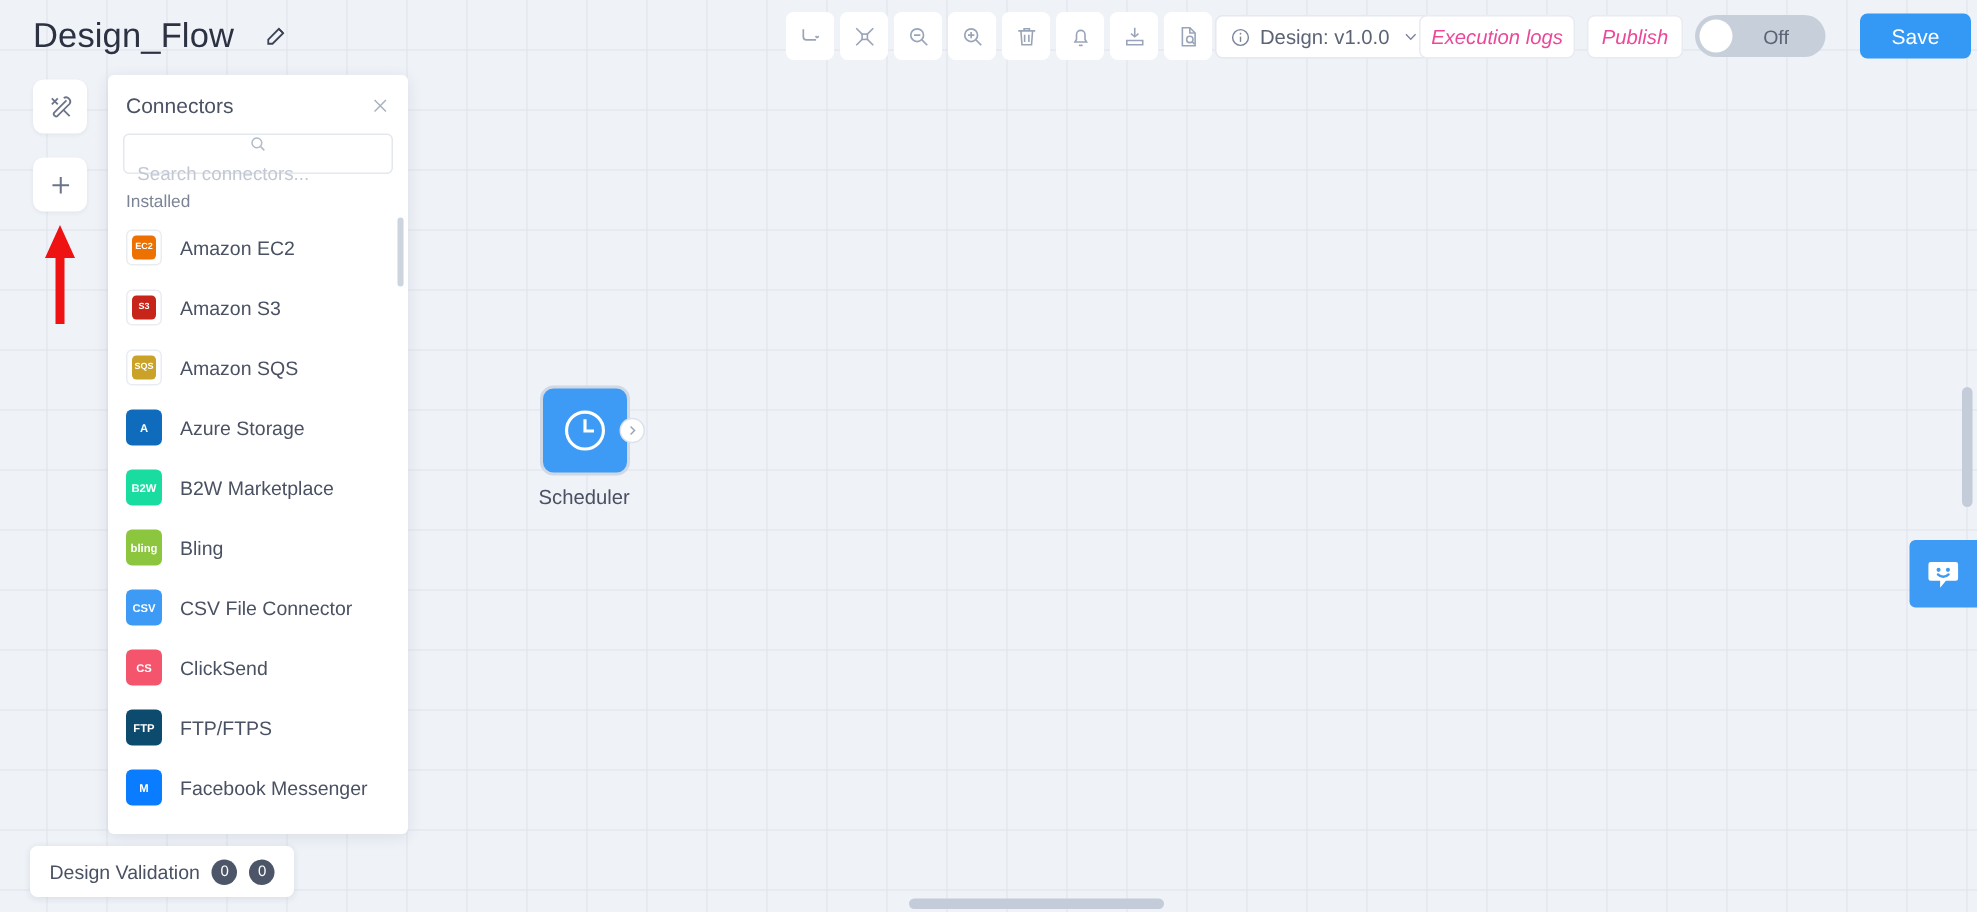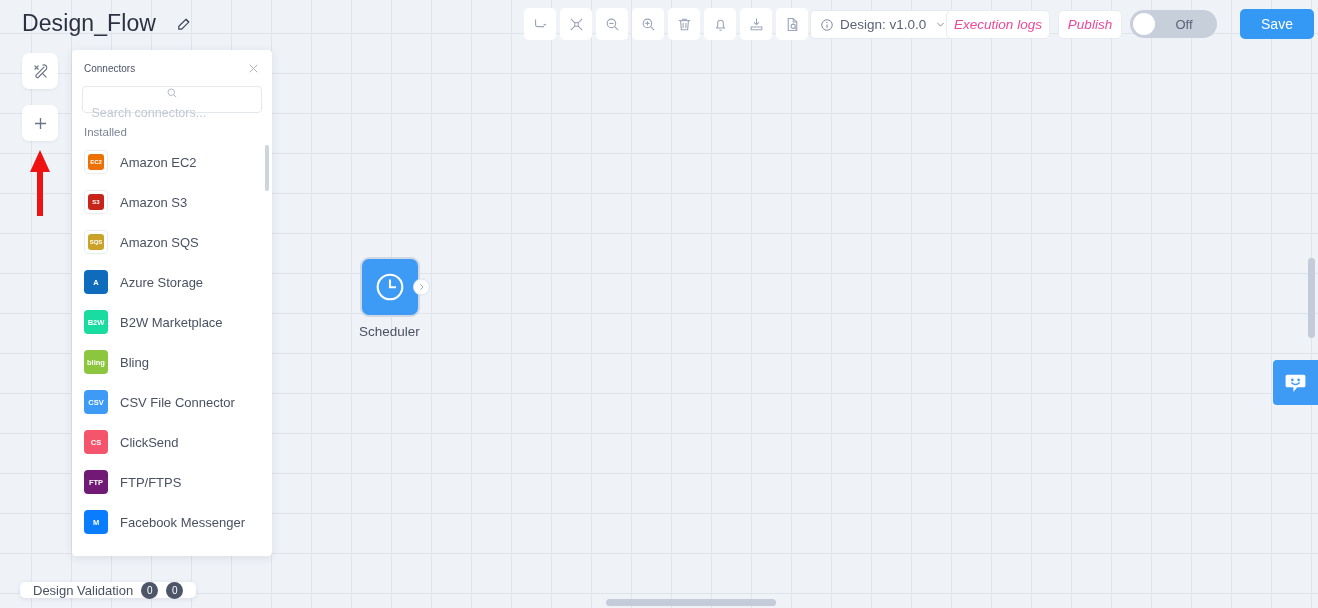--- a/index.html
+++ b/index.html
@@ -97,21 +97,21 @@
   #panel {
     position: absolute; left: 72px; top: 50px; width: 200px; height: 506px;
     background: #fff; border-radius: 4px;
     box-shadow: 0 2px 10px rgba(40,55,85,.10);
     overflow: hidden;
   }
   #panel-head {
     display: flex; align-items: center; justify-content: space-between;
     padding: 12px 12px 0 12px;
   }
-  #panel-title { font-size: 10px; color: #4b5263; }
+  #panel-title { font-size: 14px; color: #4b5263; }
   #panel-close { width: 13px; height: 13px; color: #a8b0be; cursor: pointer; }
 
   #search-wrap {
     margin: 11px 10px 0 10px; height: 27px;
     border: 1px solid #e3e7ee; border-radius: 4px;
     display: flex; align-items: center; gap: 7px; padding: 0 8px; flex-direction: column;
   }
   #search-wrap svg { width: 12px; height: 12px; color: #b3bac7; flex: none; }
   #search-input {
     border: none; outline: none; flex: 1; font-size: 12.5px;
@@ -158,21 +158,21 @@
   }
   #node-handle svg { width: 9px; height: 9px; color: #9aa4b8; }
   #node-label {
     margin-top: 7px; text-align: center; font-size: 13.5px; color: #4a5162;
     width: 60px; white-space: nowrap; margin-left: -1px;
   }
 
   
   #validation {
     position: absolute; left: 20px; bottom: 10px;
-    height: 16px; padding: 0 13px; background: #fff; border-radius: 5px;
+    height: 34px; padding: 0 13px; background: #fff; border-radius: 5px;
     display: flex; align-items: center; gap: 8px;
     box-shadow: 0 1px 5px rgba(40,55,85,.10); cursor: pointer;
   }
   #validation .vlabel { font-size: 13px; color: #4a5162; }
   .badge {
     width: 17px; height: 17px; border-radius: 50%; background: #4d5669;
     color: #fff; font-size: 10px;
     display: flex; align-items: center; justify-content: center;
   }
 
@@ -366,21 +366,21 @@
         </div>
         <span class="conn-name">CSV File Connector</span>
       </div>
       <div class="conn-row">
         <div class="conn-icon" style="background: rgb(244, 85, 108); color: rgb(255, 255, 255);">
           <span>CS</span>
         </div>
         <span class="conn-name">ClickSend</span>
       </div>
       <div class="conn-row">
-        <div class="conn-icon" style="background: #701a75; color: rgb(255, 255, 255);">
+        <div class="conn-icon" style="background: #0c4a6e; color: rgb(255, 255, 255);">
           <span>FTP</span>
         </div>
         <span class="conn-name">FTP/FTPS</span>
       </div>
       <div class="conn-row">
         <div class="conn-icon" style="background: rgb(10, 124, 255); color: rgb(255, 255, 255);">
           <span>M</span>
         </div>
         <span class="conn-name">Facebook Messenger</span>
       </div>

